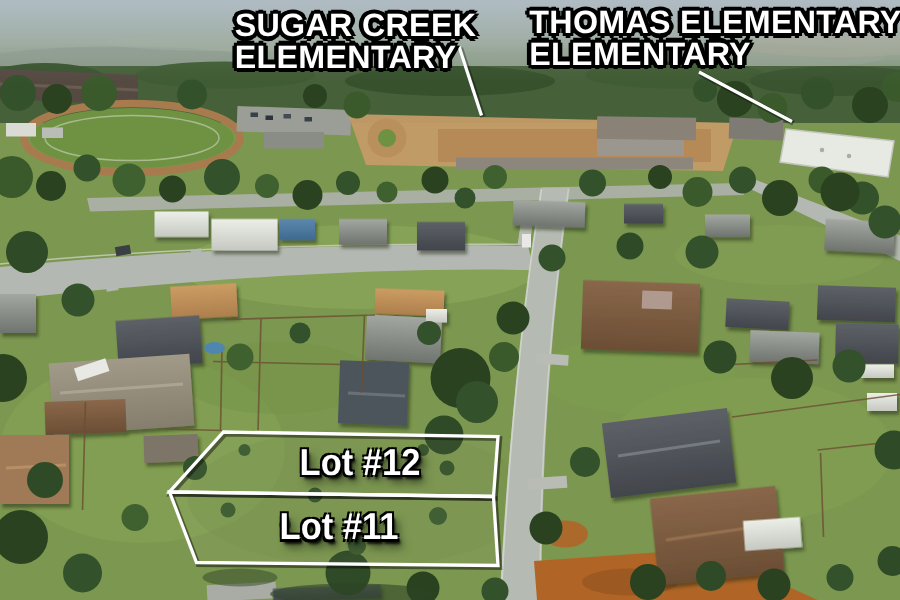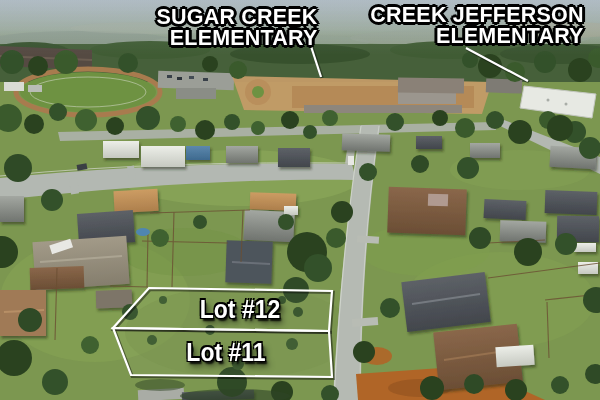--- a/index.html
+++ b/index.html
@@ -3,21 +3,21 @@
 <meta charset="utf-8">
 <style>
   html,body{margin:0;padding:0;background:#222;}
   #stage{
     position:relative;width:600px;height:400px;overflow:hidden;
     font-family:"Liberation Sans", sans-serif;
   }
   #stage svg{position:absolute;left:0;top:0;display:block;}
   .callout{
     position:absolute;transform:translateX(-50%);
-    font-weight:700;font-size:21.5px;line-height:20.5px;text-align:right;
+    font-weight:700;font-size:21.5px;line-height:20.5px;text-align:left;
     color:#fff;letter-spacing:.2px;white-space:nowrap;z-index:6;
     text-shadow:
       -2px -2px 0 #000, 0 -2px 0 #000, 2px -2px 0 #000,
       -2px 0 0 #000, 2px 0 0 #000,
       -2px 2px 0 #000, 0 2px 0 #000, 2px 2px 0 #000,
       -3px 0 0 #000, 3px 0 0 #000, 0 3px 0 #000, 0 -3px 0 #000;
   }
   .lot-label{
     position:absolute;transform:translate(-50%,-50%) scaleX(.92);
     font-weight:700;font-size:25px;color:#fff;white-space:nowrap;z-index:6;
@@ -315,20 +315,20 @@
     <line x1="467" y1="49" x2="529" y2="82" stroke="rgba(0,0,0,.35)" stroke-width="3.6"></line>
     <line x1="466" y1="48" x2="528" y2="81" stroke="#ffffff" stroke-width="2.2"></line>
   </g>
 </svg>
 
 <div class="callout" style="left:237px;top:7px">
   <div>SUGAR CREEK</div>
   <div>ELEMENTARY</div>
 </div>
 <div class="callout" style="left:477px;top:5px">
-  <div>CREEK JEFFERSON</div>
+  <div>THOMAS ELEMENTARY</div>
   <div>ELEMENTARY</div>
 </div>
 <div class="lot-label" style="left:240px;top:309px">Lot #12</div>
 <div class="lot-label" style="left:226px;top:352px">Lot #11</div>
 
 <div id="haze"></div>
 </div>
 
 </body></html>

